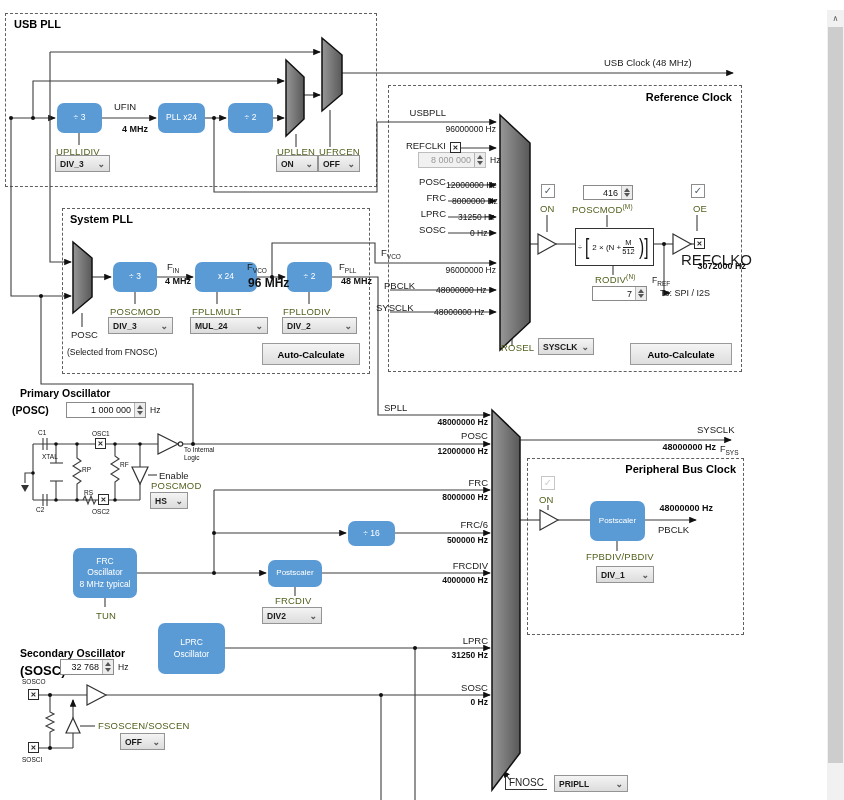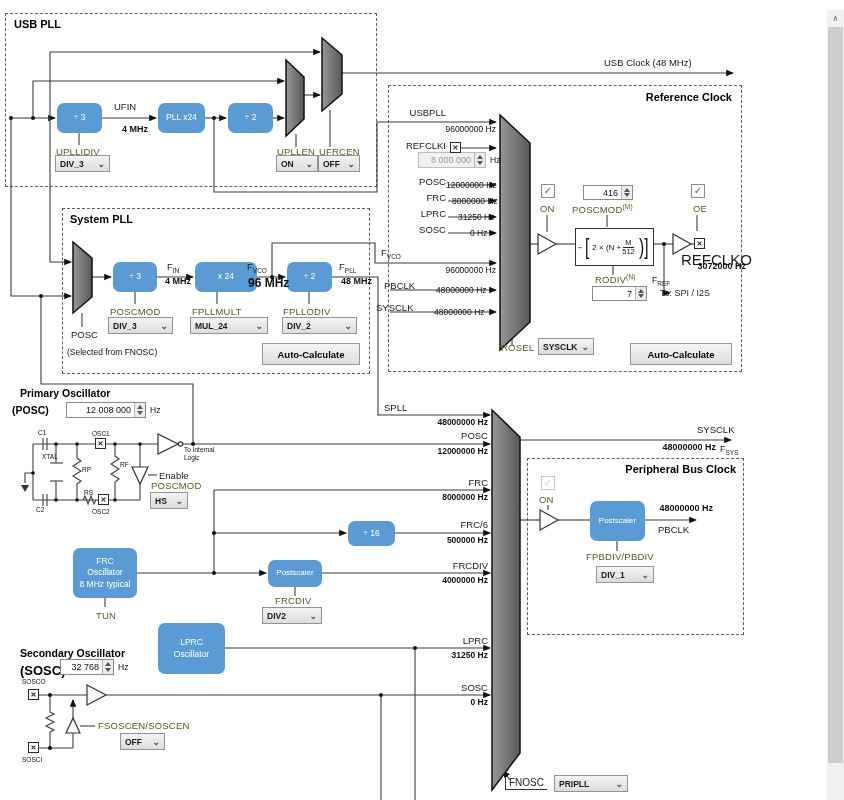--- a/index.html
+++ b/index.html
@@ -339,21 +339,21 @@
   <div class="dd" style="left:282px;top:317px;width:75px">
     <span>DIV_2</span>
     <span class="chev">⌄</span>
   </div>
   <div class="freq" style="left:67px;top:347px">(Selected from FNOSC)</div>
   <div class="btn" style="left:262px;top:343px;width:96px;height:20px">Auto-Calculate</div>
 
   <div class="title" style="left:20px;top:387px;font-size:10.5px">Primary Oscillator</div>
   <div class="title" style="left:12px;top:404px;font-size:10.5px">(POSC)</div>
   <div class="spin" style="left:66px;top:402px;width:80px">
-    <span class="v">12 008 000</span>
+    <span class="v">1 000 000</span>
     <span class="arrs">
         <i class="au"></i>
         <i class="ad"></i>
       </span>
   </div>
   <div class="freq" style="left:150px;top:405px">Hz</div>
   <div class="freq tiny" style="left:38px;top:429px">C1</div>
   <div class="freq tiny" style="left:36px;top:506px">C2</div>
   <div class="freq tiny" style="left:42px;top:453px">XTAL</div>
   <div class="freq tiny" style="left:82px;top:466px">RP</div>

